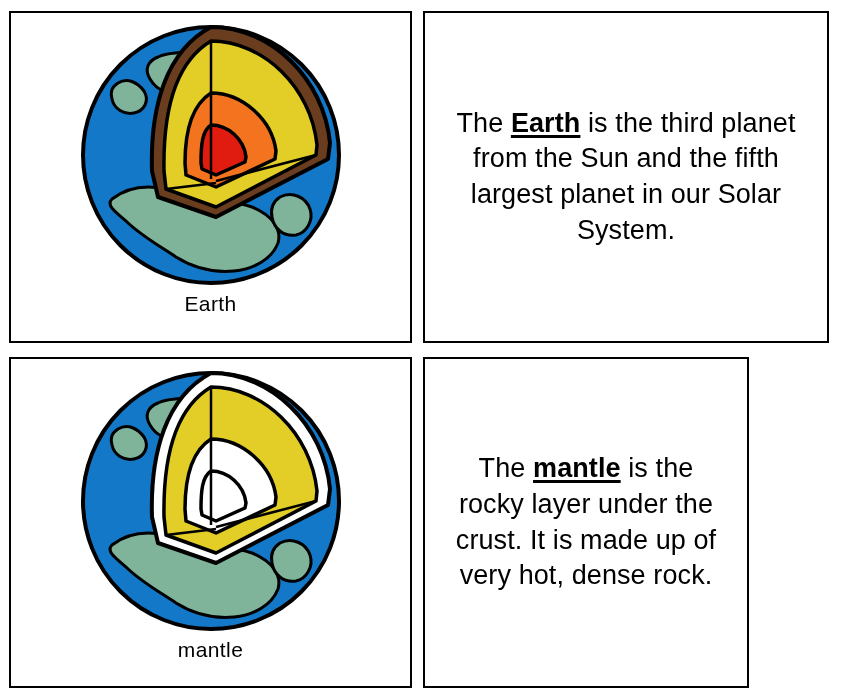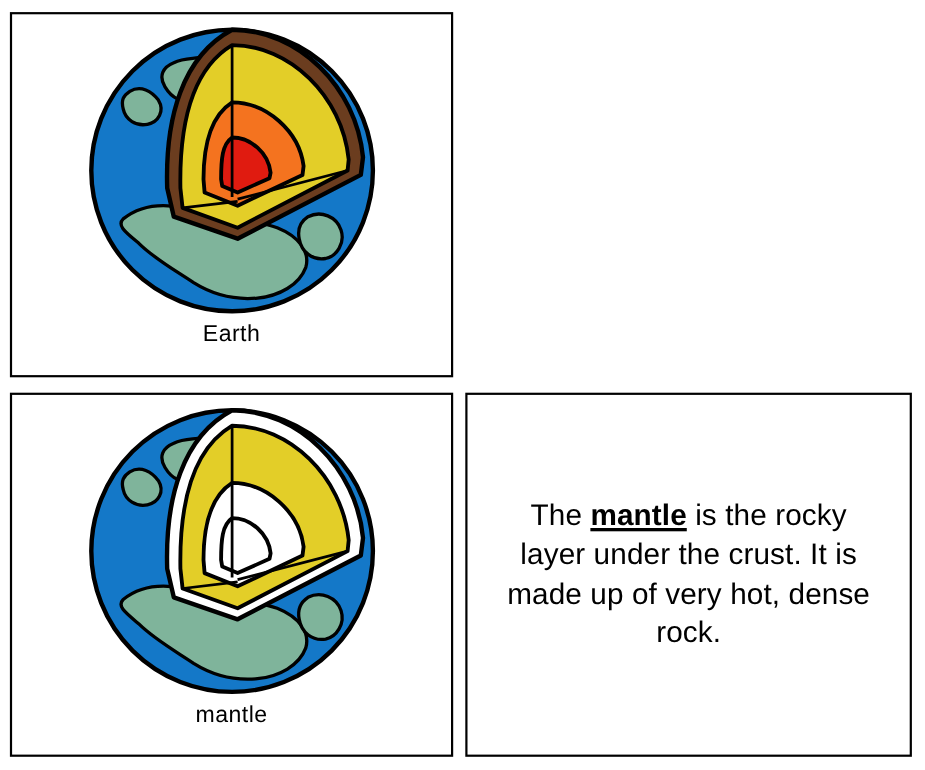--- a/index.html
+++ b/index.html
@@ -27,21 +27,21 @@
     background: #ffffff;
     display: flex;
     flex-direction: column;
     align-items: center;
     justify-content: center;
   }
   
   .card-pic-1 { left: 9px;   top: 11px;  width: 403px; height: 332px; }
   .card-txt-1 { left: 423px; top: 11px;  width: 406px; height: 332px; }
   .card-pic-2 { left: 9px;   top: 357px; width: 403px; height: 331px; }
-  .card-txt-2 { left: 423px; top: 357px; width: 406px; height: 331px; }
+  .card-txt-2 { left: 423px; top: 357px; width: 326px; height: 331px; }
 
   
   .pic-wrap {
     display: flex;
     flex-direction: column;
     align-items: center;
     justify-content: flex-start;
     width: 100%;
     height: 100%;
     padding-top: 8px;
@@ -130,20 +130,23 @@
                  C135 124 136 110 145 104 Z" fill="#e01b10" stroke="#000" stroke-width="3.5" stroke-linejoin="round"></path>
 
         <line x1="145" y1="20" x2="145" y2="158" stroke="#000" stroke-width="2.5"></line>
         <line x1="150" y1="160" x2="250" y2="134" stroke="#000" stroke-width="2.5"></line>
         <line x1="150" y1="162" x2="100" y2="168" stroke="#000" stroke-width="2.5"></line>
       </svg>
       <div class="pic-label">Earth</div>
     </div>
   </div>
 
+  <div class="card card-txt-1">
+    <p class="txt-body"><span>The </span><span class="kw">Earth</span><span> is the third planet from the Sun and the fifth largest planet in our Solar System.</span></p>
+  </div>
 
   <div class="card card-pic-2">
     <div class="pic-wrap">
       <svg class="globe-svg" width="290" height="268" viewBox="0 0 290 268">
         <circle cx="145" cy="134" r="128" fill="#1478c8" stroke="#000" stroke-width="4"></circle>
         <path d="M92 36 C104 30 116 34 124 28 C134 24 146 30 152 38
                  C160 34 168 40 164 50 C156 58 146 54 138 60
                  C128 68 118 62 110 68 C100 74 90 68 84 58
                  C78 48 82 40 92 36 Z" fill="#7fb49b" stroke="#000" stroke-width="3" stroke-linejoin="round"></path>
         <path d="M52 62 C62 56 72 62 78 70 C84 80 78 90 68 92

